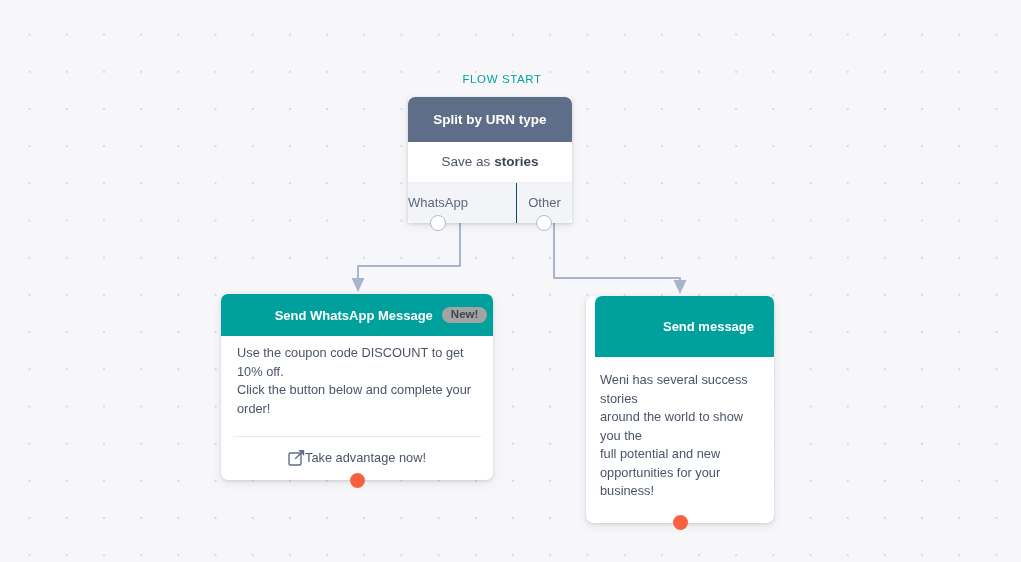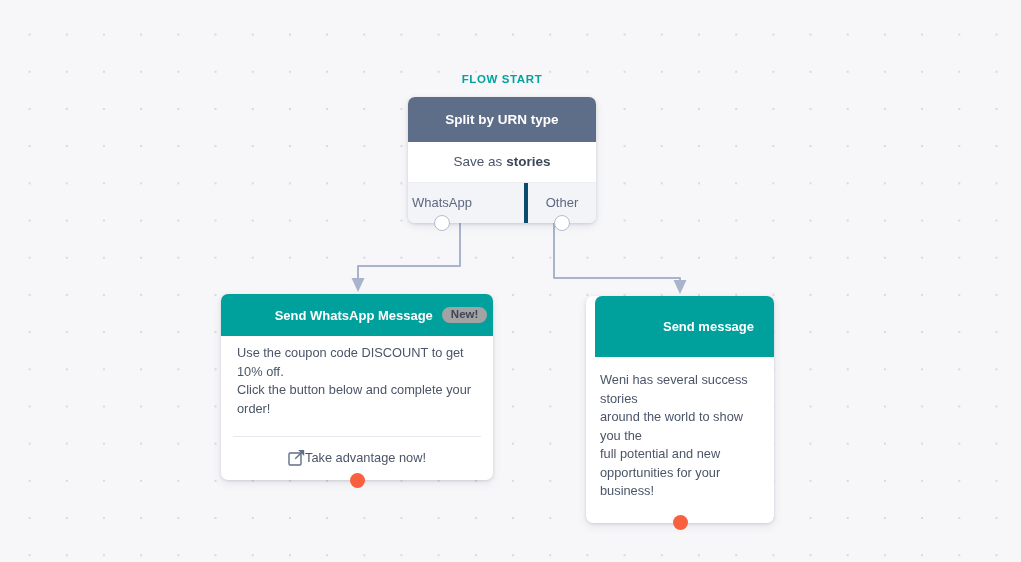--- a/index.html
+++ b/index.html
@@ -36,32 +36,32 @@
   }
 
   
   #flow-start {
     position: absolute;
     left: 408px;
     top: 73px;
     width: 188px;
     text-align: center;
     font-size: 11.5px;
-    font-weight: bold;
+    font-weight: normal;
     letter-spacing: 0.6px;
     color: #00a3a0;
   }
 
   
   #split-node {
     position: absolute;
     left: 408px;
     top: 97px;
-    width: 188px;
-    border-radius: 7px;
+    width: 164px;
+    border-radius: 2px;
     background: #ffffff;
     box-shadow: 0 1px 3px rgba(60,70,95,0.18), 0 3px 9px rgba(60,70,95,0.10);
     overflow: visible;
   }
   #split-header {
     height: 45px;
     line-height: 45px;
     text-align: center;
     background: #5f6e88;
     color: #ffffff;
@@ -90,21 +90,21 @@
   }
   .split-cat {
     flex: 1 1 50%;
     line-height: 39px;
     text-align: center;
     font-size: 13px;
     color: #5c6880;
     position: relative;
   }
   .split-cat + .split-cat {
-    border-left: 4px solid #0c4a6e;
+    border-left: 1px solid #0c4a6e;
     margin-left: 48px;
   }
   .exit-port {
     position: absolute;
     left: 50%;
     bottom: -8px;
     margin-left: -8px;
     width: 16px;
     height: 16px;
     border-radius: 50%;

